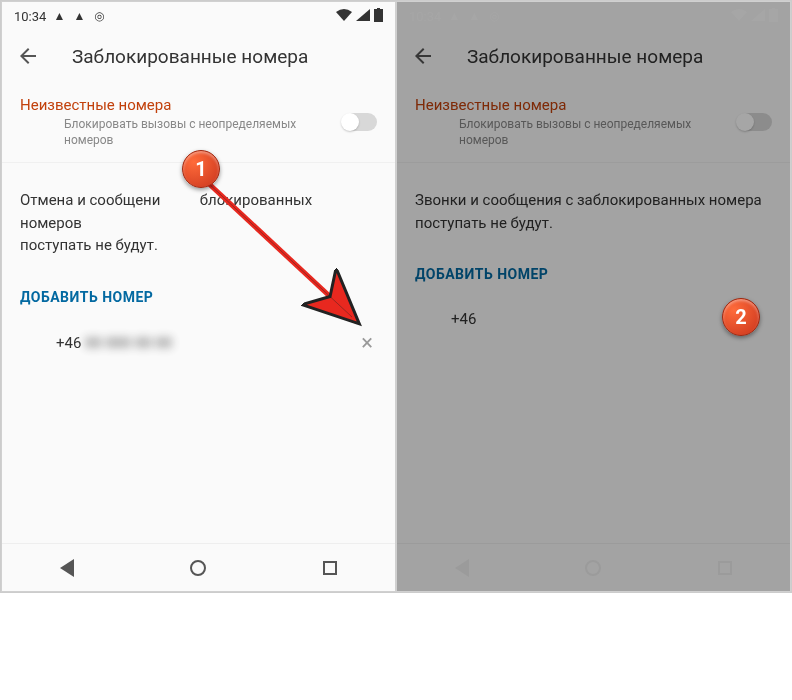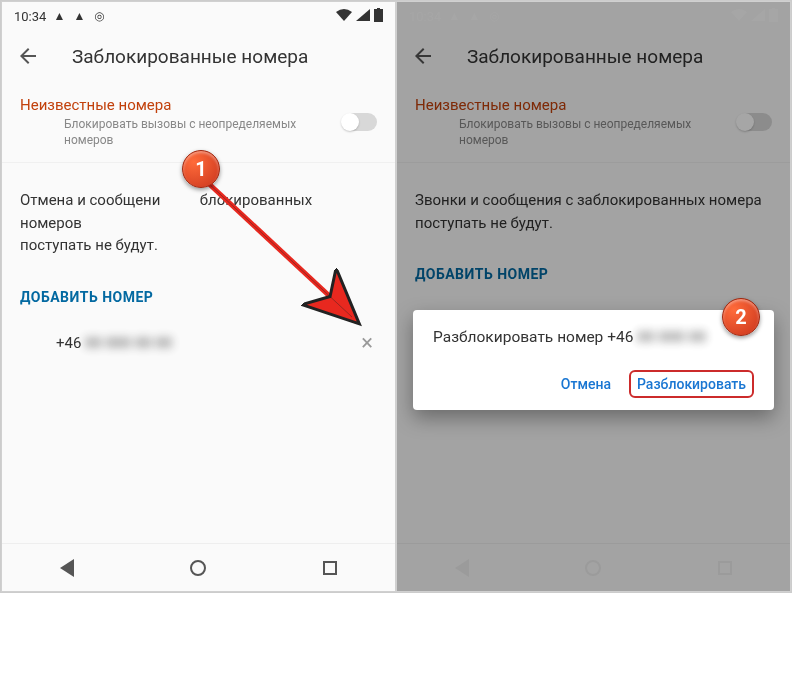--- a/index.html
+++ b/index.html
@@ -166,26 +166,17 @@
       </div>
     </div>
     <div class="nav-bar white-nav">
       <div class="nav-btn triangle-left"></div>
       <div class="nav-btn circle-nav"></div>
       <div class="nav-btn square-nav"></div>
     </div>
 
     <div class="dim-overlay"></div>
 
-    <div class="dialog">
-      <div class="dialog-title">
-        <span>Разблокировать номер +46</span> <span class="blurred">00 000 00</span>
-      </div>
-      <div class="dialog-actions">
-        <span class="dialog-btn">Отмена</span>
-        <span class="dialog-btn highlight-box">Разблокировать</span>
-      </div>
-    </div>
 
     <div class="badge badge-2">2</div>
   </div>
 
 </div>
 
 </body></html>

